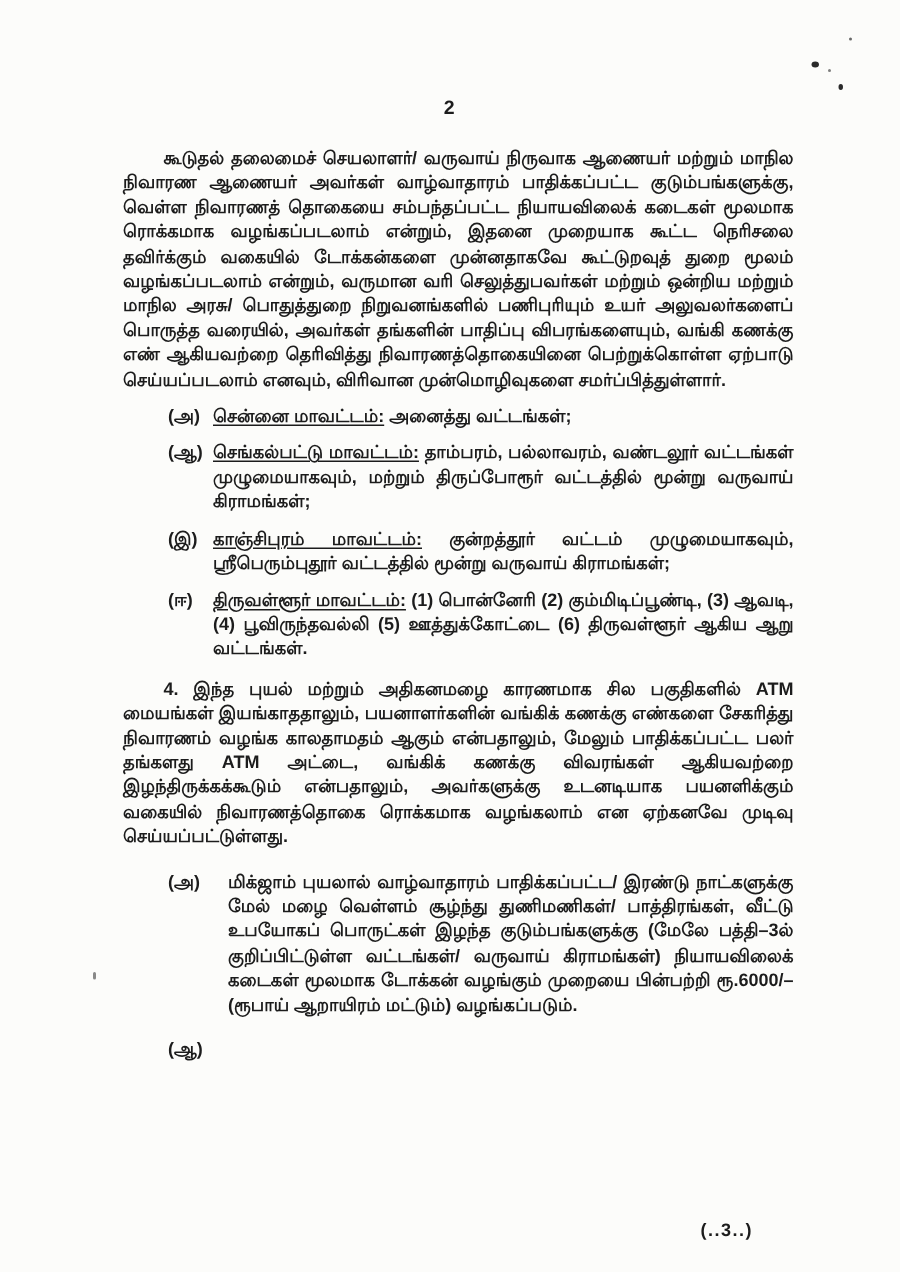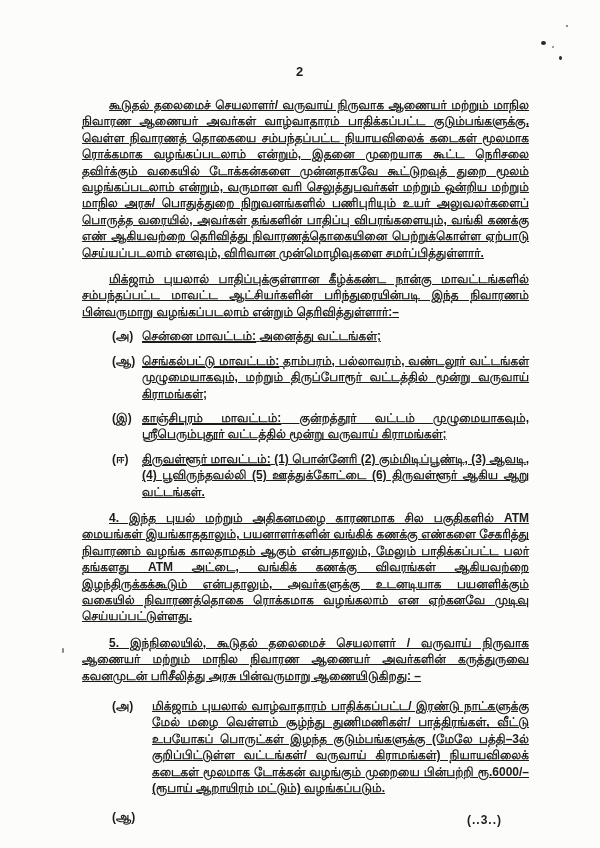--- a/index.html
+++ b/index.html
@@ -27,21 +27,20 @@
     font-size:13px;
     font-weight:700;
     letter-spacing:1px;
   }
   .body-col{
     width:447px;
     margin:0 71px 0 82px;
     font-size:12px;
     line-height:16.4px;
     text-align:justify;
-    text-decoration:underline;
   }
   .para{
     margin:10px 0 0 0;
     text-indent:27px;
   }
   .para.first{ margin-top:18px; }
   .list{ margin:4px 0 0 0; }
   .list-item{
     position:relative;
     padding-left:60px;
@@ -92,21 +91,20 @@
   <span class="speck s3"></span>
   <span class="speck s4"></span>
   <span class="speck s5"></span>
 
   <div class="page-number">2</div>
 
   <div class="body-col">
 
     <p class="para first">கூடுதல் தலைமைச் செயலாளர்/ வருவாய் நிருவாக ஆணையர் மற்றும் மாநில நிவாரண ஆணையர் அவர்கள் வாழ்வாதாரம் பாதிக்கப்பட்ட குடும்பங்களுக்கு, வெள்ள நிவாரணத் தொகையை சம்பந்தப்பட்ட நியாயவிலைக் கடைகள் மூலமாக ரொக்கமாக வழங்கப்படலாம் என்றும், இதனை முறையாக கூட்ட நெரிசலை தவிர்க்கும் வகையில் டோக்கன்களை முன்னதாகவே கூட்டுறவுத் துறை மூலம் வழங்கப்படலாம் என்றும், வருமான வரி செலுத்துபவர்கள் மற்றும் ஒன்றிய மற்றும் மாநில அரசு/ பொதுத்துறை நிறுவனங்களில் பணிபுரியும் உயர் அலுவலர்களைப் பொருத்த வரையில், அவர்கள் தங்களின் பாதிப்பு விபரங்களையும், வங்கி கணக்கு எண் ஆகியவற்றை தெரிவித்து நிவாரணத்தொகையினை பெற்றுக்கொள்ள ஏற்பாடு செய்யப்படலாம் எனவும், விரிவான முன்மொழிவுகளை சமர்ப்பித்துள்ளார்.</p>
 
-    <p class="para">மிக்ஜாம் புயலால் பாதிப்புக்குள்ளான கீழ்க்கண்ட நான்கு மாவட்டங்களில் சம்பந்தப்பட்ட மாவட்ட ஆட்சியர்களின் பரிந்துரையின்படி இந்த நிவாரணம் பின்வருமாறு வழங்கப்படலாம் என்றும் தெரிவித்துள்ளார்:–</p>
 
     <div class="list">
       <div class="list-item">
         <span class="marker">(அ)</span>
         <span class="u">சென்னை மாவட்டம்:</span>
         <span>அனைத்து வட்டங்கள்;</span>
       </div>
       <div class="list-item">
         <span class="marker">(ஆ)</span>
         <span class="u">செங்கல்பட்டு மாவட்டம்:</span>
@@ -119,21 +117,20 @@
       </div>
       <div class="list-item">
         <span class="marker">(ஈ)</span>
         <span class="u">திருவள்ளூர் மாவட்டம்:</span>
         <span>(1) பொன்னேரி (2) கும்மிடிப்பூண்டி, (3) ஆவடி, (4) பூவிருந்தவல்லி (5) ஊத்துக்கோட்டை (6) திருவள்ளூர் ஆகிய ஆறு வட்டங்கள்.</span>
       </div>
     </div>
 
     <p class="para">4. இந்த புயல் மற்றும் அதிகனமழை காரணமாக சில பகுதிகளில் ATM மையங்கள் இயங்காததாலும், பயனாளர்களின் வங்கிக் கணக்கு எண்களை சேகரித்து நிவாரணம் வழங்க காலதாமதம் ஆகும் என்பதாலும், மேலும் பாதிக்கப்பட்ட பலர் தங்களது ATM அட்டை, வங்கிக் கணக்கு விவரங்கள் ஆகியவற்றை இழந்திருக்கக்கூடும் என்பதாலும், அவர்களுக்கு உடனடியாக பயனளிக்கும் வகையில் நிவாரணத்தொகை ரொக்கமாக வழங்கலாம் என ஏற்கனவே முடிவு செய்யப்பட்டுள்ளது.</p>
 
-    <p class="para">5. இந்நிலையில், கூடுதல் தலைமைச் செயலாளர் / வருவாய் நிருவாக ஆணையர் மற்றும் மாநில நிவாரண ஆணையர் அவர்களின் கருத்துருவை கவனமுடன் பரிசீலித்து அரசு பின்வருமாறு ஆணையிடுகிறது: –</p>
 
     <div class="list list2">
       <div class="list-item">
         <span class="marker">(அ)</span>
         <span>மிக்ஜாம் புயலால் வாழ்வாதாரம் பாதிக்கப்பட்ட/ இரண்டு நாட்களுக்கு மேல் மழை வெள்ளம் சூழ்ந்து துணிமணிகள்/ பாத்திரங்கள், வீட்டு உபயோகப் பொருட்கள் இழந்த குடும்பங்களுக்கு (மேலே பத்தி–3ல் குறிப்பிட்டுள்ள வட்டங்கள்/ வருவாய் கிராமங்கள்) நியாயவிலைக் கடைகள் மூலமாக டோக்கன் வழங்கும் முறையை பின்பற்றி ரூ.6000/– (ரூபாய் ஆறாயிரம் மட்டும்) வழங்கப்படும்.</span>
       </div>
       <div class="list-item">
         <span class="marker">(ஆ)</span>
       </div>
     </div>

